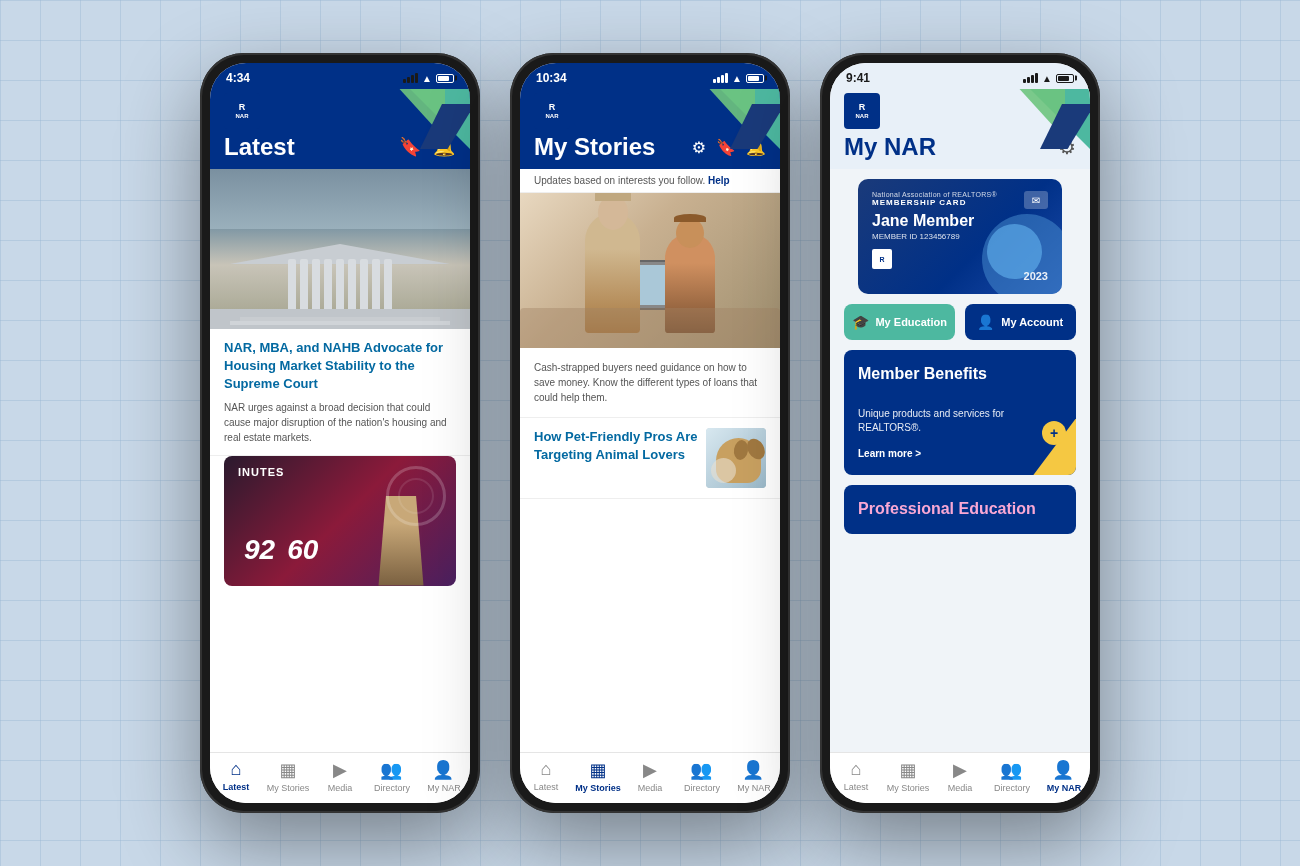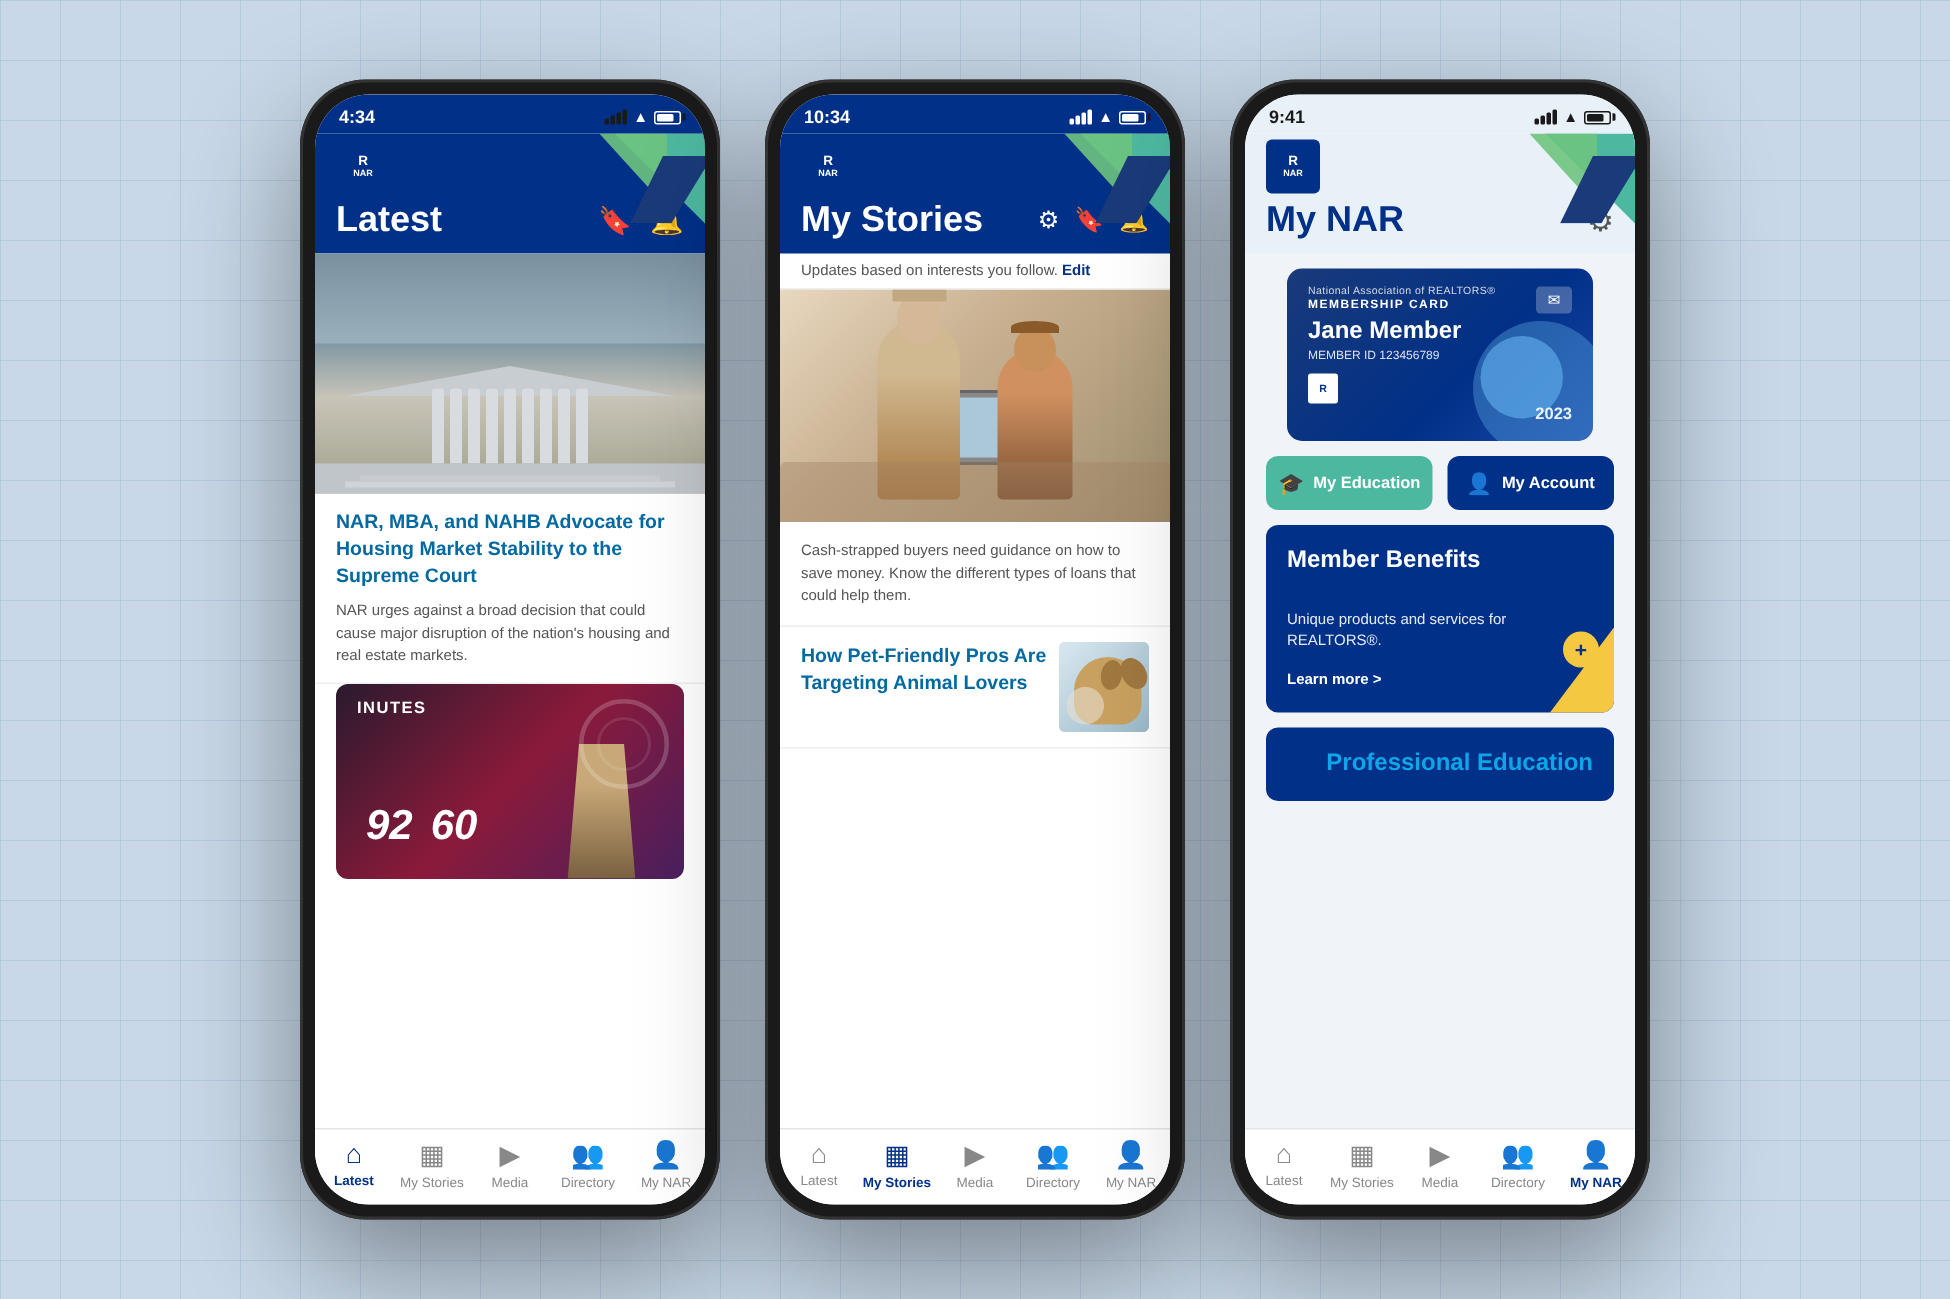--- a/index.html
+++ b/index.html
@@ -356,22 +356,21 @@
       display: flex; align-items: center; justify-content: center;
       font-size: 14px; font-weight: 700;
       color: #003087;
     }
 
     .pro-edu-card {
       margin: 0 14px;
       background: #003087;
       border-radius: 8px;
       padding: 14px;
-      color: #0ea5e9;
-      text-align: right;
+      color: #f9a8d4;
     }
     .pro-edu-title {
       font-size: 16px;
       font-weight: 800;
       line-height: 1.3;
     }
 
     
     .building-img {
       width: 100%;
@@ -607,21 +606,21 @@
         <div style="display:flex;gap:10px;">
           <span style="color:white;font-size:16px;">⚙</span>
           <span style="color:white;font-size:16px;">🔖</span>
           <span style="color:white;font-size:16px;">🔔</span>
         </div>
       </div>
     </div>
 
     <div class="stories-edit-bar">
       <span>Updates based on interests you follow.</span>
-      <a>Edit</a>
+      <a>Help</a>
     </div>
 
     <div class="screen-content">
 
       <div class="people-img">
         <div class="people-bg-blur"></div>
         <div class="laptop-shape">
           <div class="laptop-screen"></div>
         </div>
         <div class="person-1">

